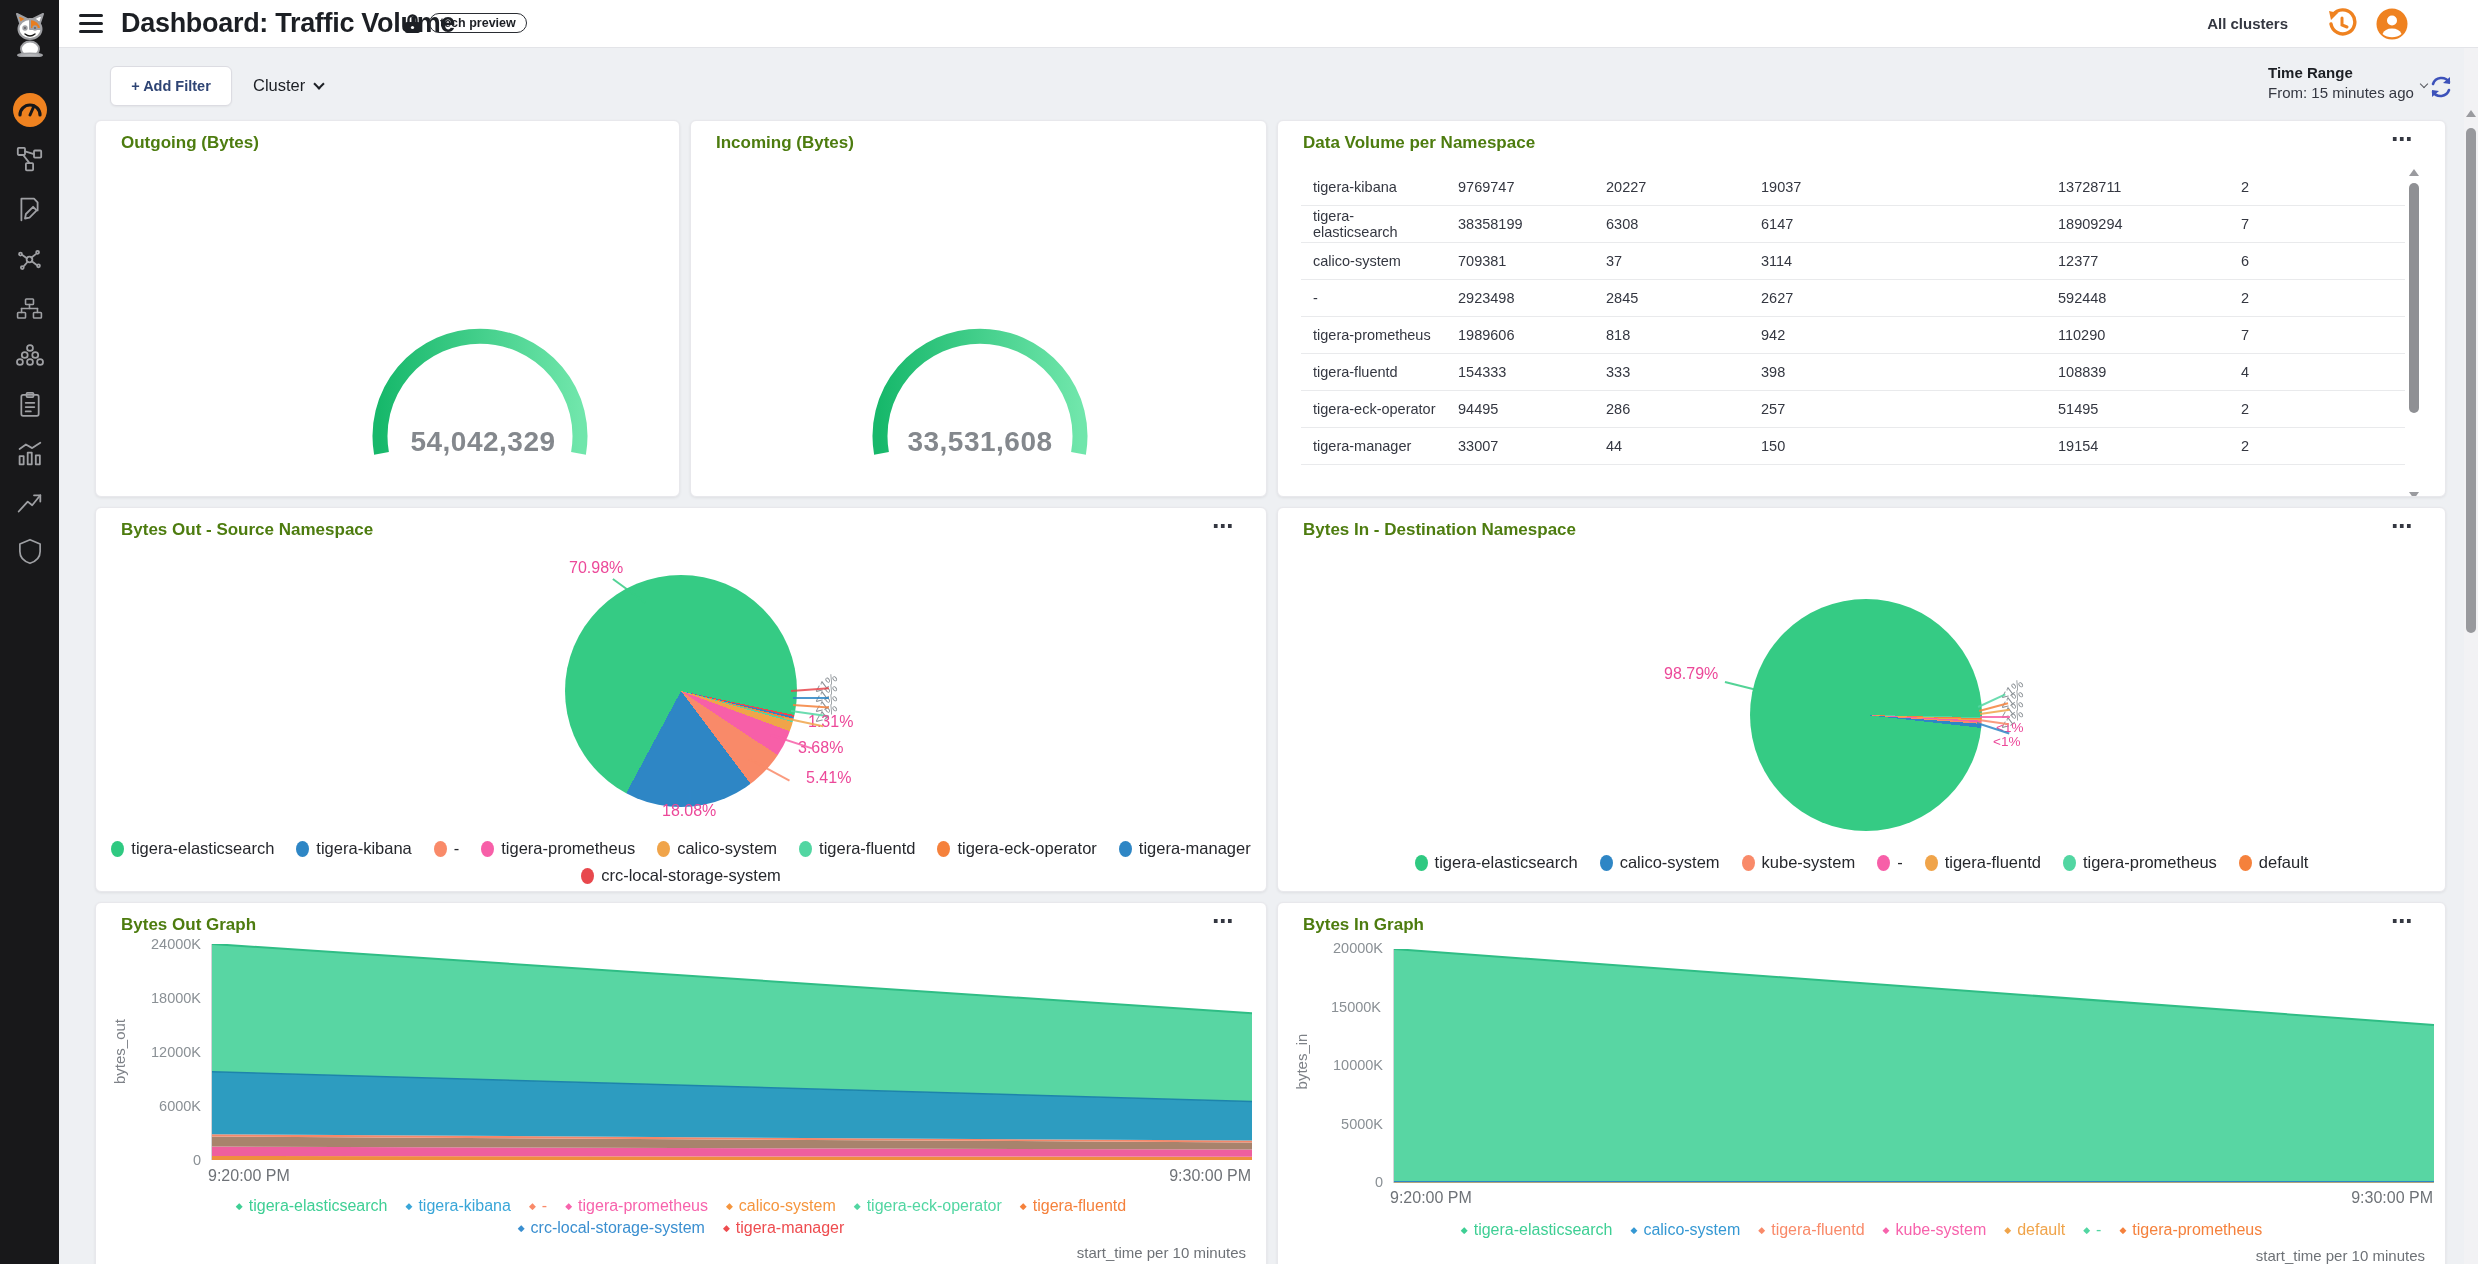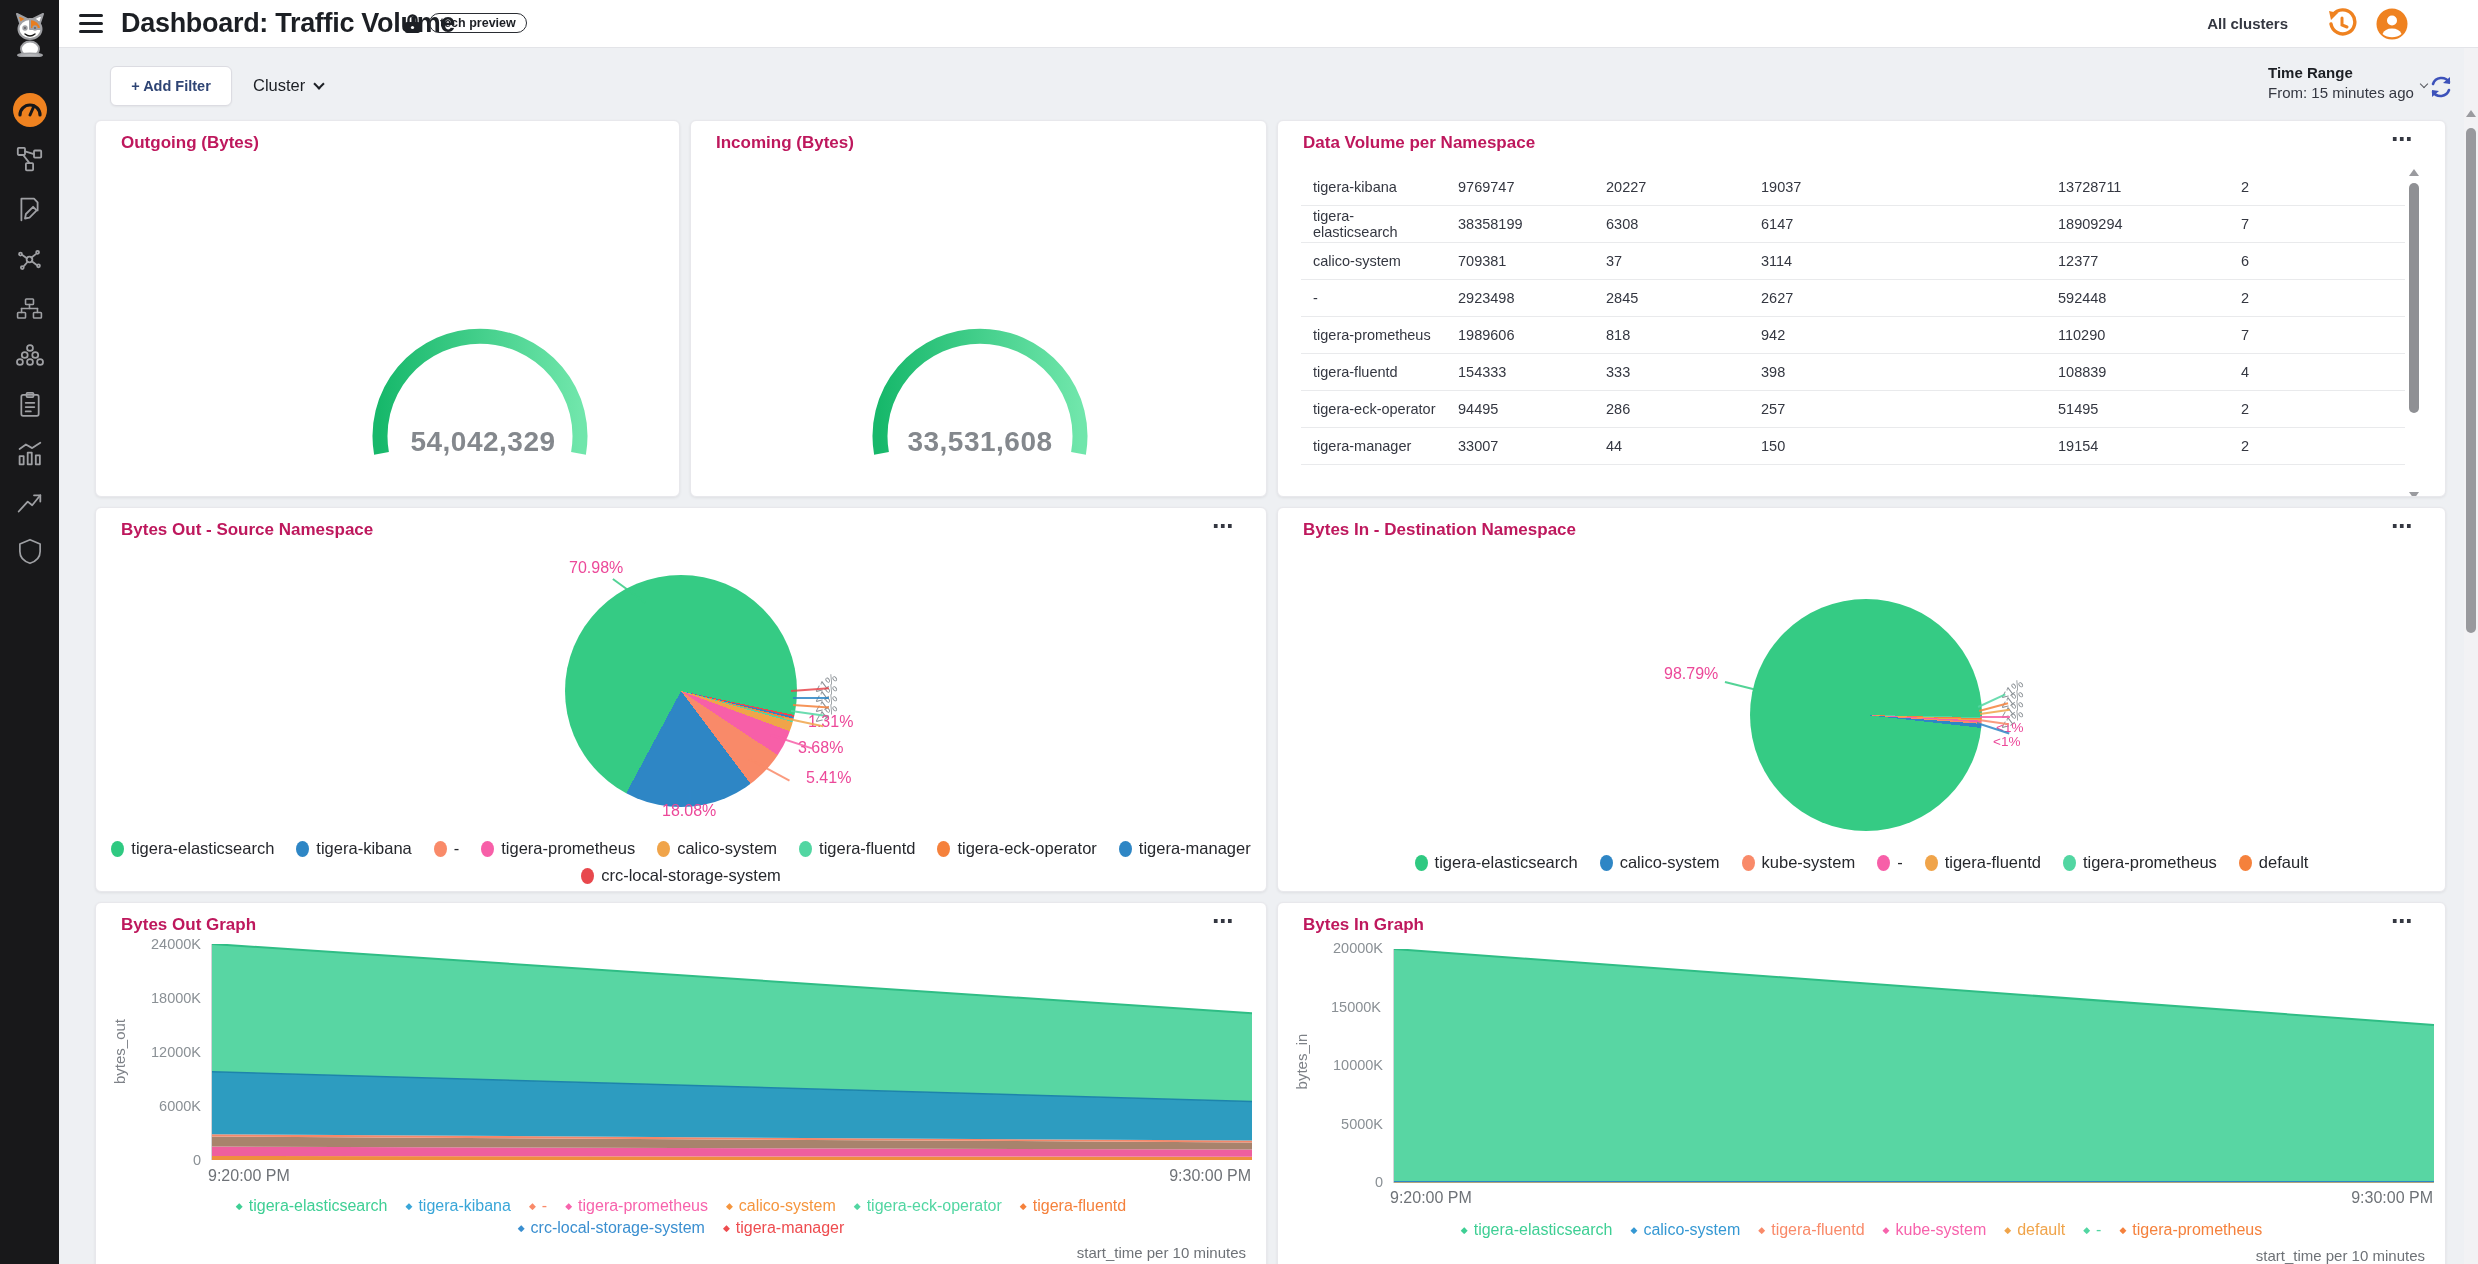--- a/index.html
+++ b/index.html
@@ -35,21 +35,21 @@
     transform:rotate(45deg); margin-top:-4px; }
   #time-range { position:absolute; left:2268px; top:64px; }
   #time-range .tr-title { font-size:15px; font-weight:bold; }
   #time-range .tr-val { font-size:15px; color:#343741; margin-top:3px; display:flex; align-items:flex-start; gap:7px; cursor:pointer; }
   .chev-sm { width:6px; height:6px; border-right:1.5px solid #55585e; border-bottom:1.5px solid #55585e; transform:rotate(45deg); margin-top:-3px; }
   #refresh { position:absolute; left:2428px; top:74px; width:26px; height:26px; cursor:pointer; }
 
   
   .card { position:absolute; background:#fff; border:1px solid #e8e8ec; border-radius:6px;
     box-shadow:0 1px 3px rgba(0,0,0,.07); }
-  .card-title { position:absolute; left:25px; top:12px; font-size:17px; font-weight:bold; color:#be185d; }
+  .card-title { position:absolute; left:25px; top:12px; font-size:17px; font-weight:bold; color:#4d7c0f; }
   .menu-dots { position:absolute; top:6px; font-size:21px; font-weight:bold; color:#343741; cursor:pointer; letter-spacing:1px; }
 
   
   .gauge-num { position:absolute; font-size:28px; font-weight:bold; color:#84888d; letter-spacing:.5px; width:300px; text-align:center; }
 
   
   #ns-table { position:absolute; left:23px; top:48px; width:1104px; height:329px; overflow:hidden; font-size:14.5px; color:#343741; }
   .t-head, .t-row { display:grid; grid-template-columns:145px 148px 155px 297px 183px 1fr; align-items:center; }
   .t-head { background:#f5f5f7; min-height:55px; font-weight:bold; color:#26282d; padding:6px 0; }
   .t-head > div, .t-row > div { padding-left:12px; padding-right:10px; }

